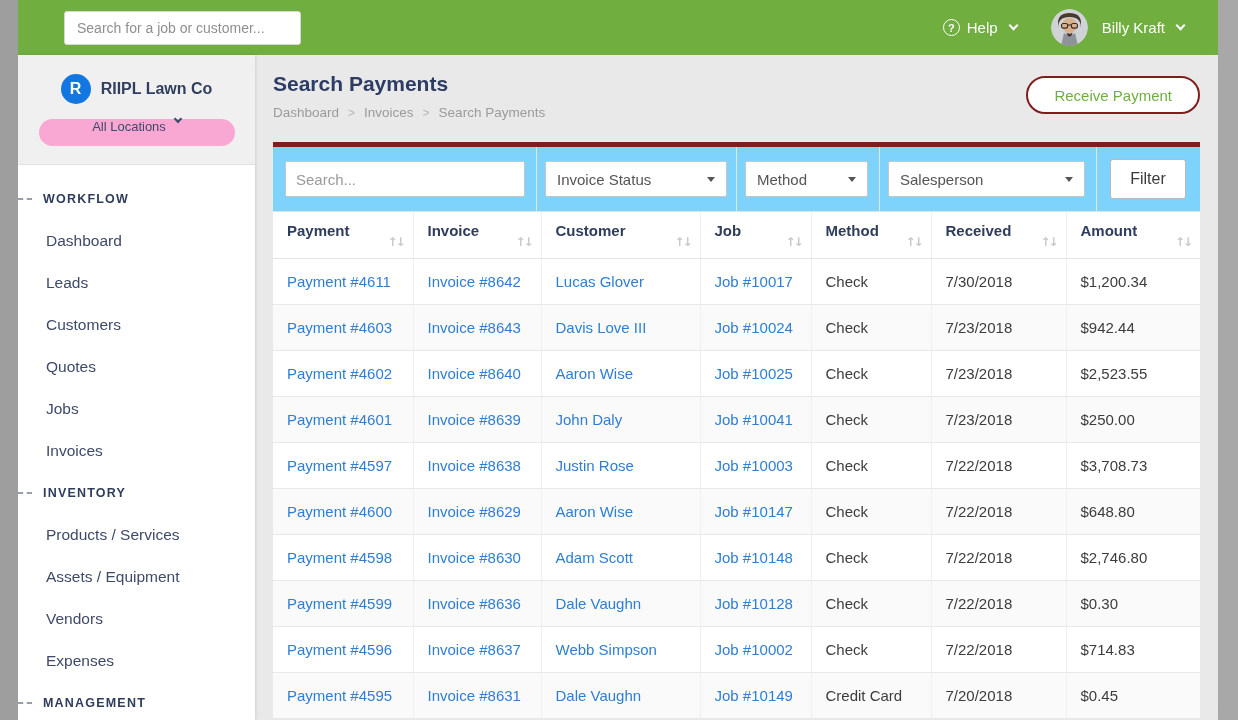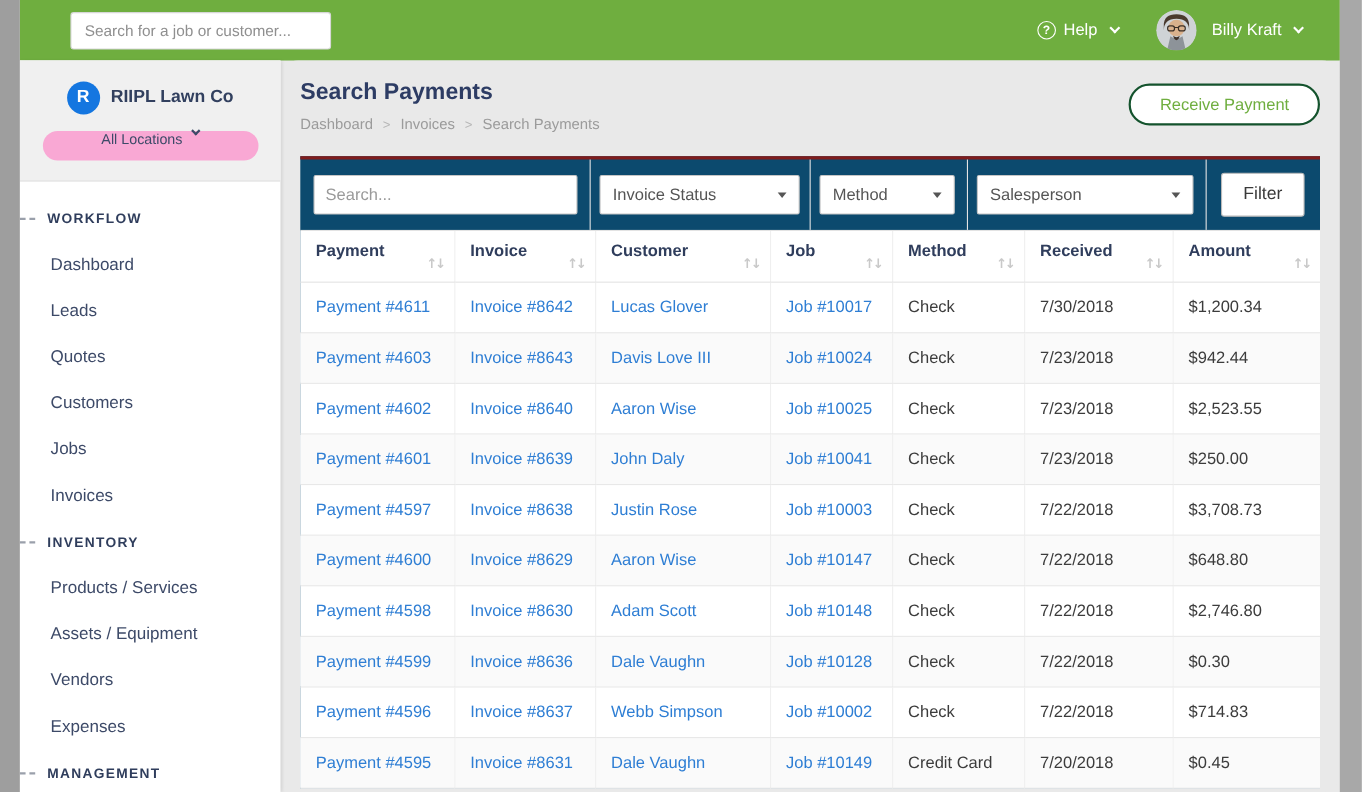--- a/index.html
+++ b/index.html
@@ -52,25 +52,25 @@
   .nav-item{ height:42px; display:flex; align-items:center; padding-left:28px;
     font-size:15.5px; color:#3d4a68; cursor:pointer; }
 
   
   .main{ flex:1; min-width:0; padding:0 18px; background:#e9e9e9;border-radius:16px; }
   .page-head{ height:87px; display:flex; justify-content:space-between; align-items:flex-start; padding-top:17px; }
   .page-title{ font-size:21px; font-weight:bold; color:#2d3c64; }
   .breadcrumb{ margin-top:9px; font-size:13.5px; color:#9b9b9b; display:flex; align-items:center; }
   .crumb{ cursor:pointer; }
   .crumb-sep{ margin:0 9px; color:#b5b5b5; font-size:12px; }
-  .receive-btn{ margin-top:4px; height:38px; padding:0 26px; border:2px solid #14532d; border-radius:20px;
+  .receive-btn{ margin-top:4px; height:38px; padding:0 26px; border:2px solid #7f1d1d; border-radius:20px;
     background:#fff; color:#6fae3f; font-size:15px; cursor:pointer; font-family:"Liberation Sans",sans-serif; }
 
   
-  .card{ background:#0c4a6e; border-top:3px solid #7f1d1d; }
+  .card{ background:#7dd3fc; border-top:5px solid #7f1d1d; }
   .filterbar{ height:65px; display:flex; border-bottom:1px solid #e3e3e3; }
   .fsec{ display:flex; align-items:center; border-right:1px solid #e3e3e3; height:100%; }
   .fsec-1{ width:264px; } .fsec-2{ width:200px; } .fsec-3{ width:143px; } .fsec-4{ width:217px; }
   .fsec-5{ flex:1; border-right:none; }
   .filter-search{ width:240px; height:36px; margin-left:12px; border:1px solid #c6c6c6; border-radius:2px;
     padding:0 10px; font-size:15px; color:#555; outline:none; font-family:"Liberation Sans",sans-serif; }
   .filter-search::placeholder{ color:#9a9a9a; }
   .fake-select{ height:36px; margin-left:8px; border:1px solid #c6c6c6; border-radius:2px; background:#fff;
     display:flex; align-items:center; justify-content:space-between; padding:0 11px; font-size:15px;
     color:#555; cursor:pointer; }
@@ -142,22 +142,22 @@
             <span class="chev"></span>
           </div>
         </div>
         <div class="nav">
             <div class="nav-section">
               <span class="dash"></span>
               <span>WORKFLOW</span>
             </div>
             <div class="nav-item">Dashboard</div>
             <div class="nav-item">Leads</div>
+            <div class="nav-item">Customers</div>
             <div class="nav-item">Quotes</div>
-            <div class="nav-item">Customers</div>
             <div class="nav-item">Jobs</div>
             <div class="nav-item">Invoices</div>
             <div class="nav-section">
               <span class="dash"></span>
               <span>INVENTORY</span>
             </div>
             <div class="nav-item">Products / Services</div>
             <div class="nav-item">Assets / Equipment</div>
             <div class="nav-item">Vendors</div>
             <div class="nav-item">Expenses</div>

